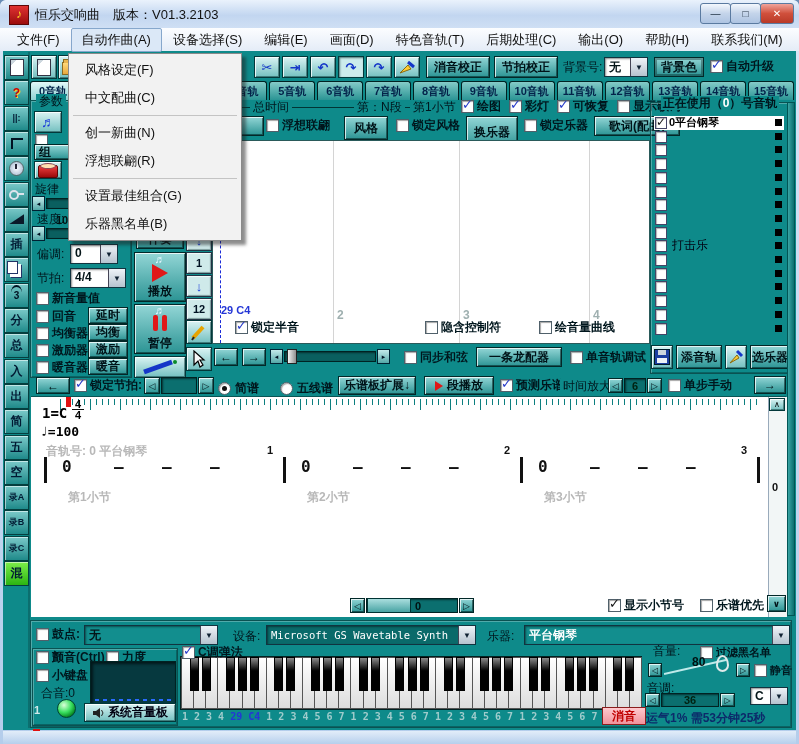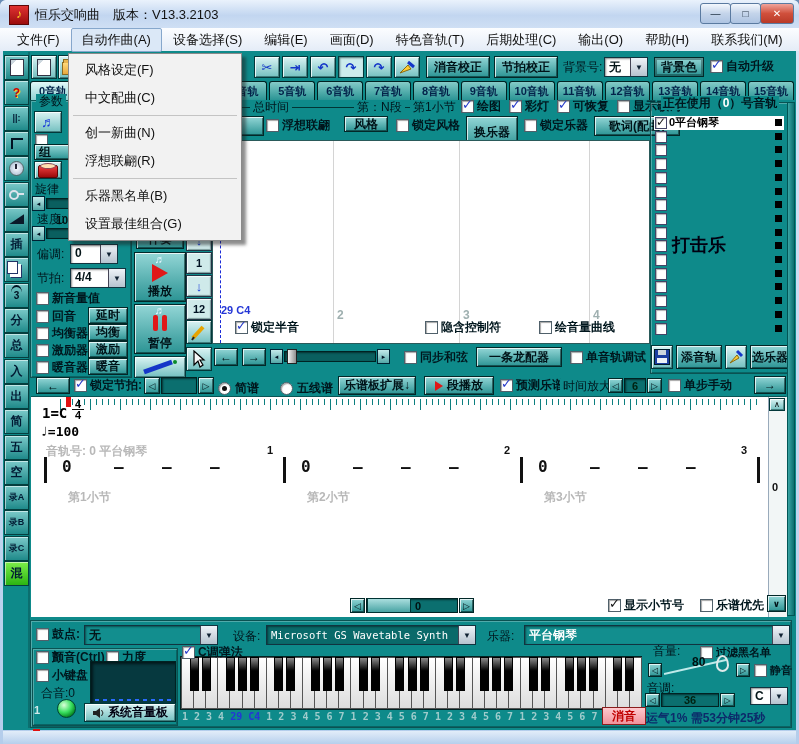--- a/index.html
+++ b/index.html
@@ -88,21 +88,21 @@
   .trip{position:relative;font-size:10px;font-weight:bold;color:#012}
   .trip::before{content:"";position:absolute;left:-3px;right:-3px;top:-5px;height:6px;border-top:2px solid #012;border-radius:50% 50% 0 0/100% 100% 0 0}
   
   #track-list{position:absolute;left:654px;top:116px;width:130px;height:220px}
   .trow{position:absolute;left:0;width:100%;height:13.7px}
   .trow .tbox{position:absolute;left:1px;top:1px;width:10px;height:10px;background:#fff;border:1px solid #446;box-shadow:inset 1px 1px 1px rgba(0,0,0,.3)}
   .trow.on .tbox::after{content:"✓";position:absolute;left:0;top:-3px;font-size:12px;font-weight:bold;color:#111}
   .trow .sq{position:absolute;right:2px;top:3px;width:7px;height:7px;background:#000}
   .trow.sel{background:#fff}
   .trow .tname{position:absolute;left:15px;top:0;font-size:11px;font-weight:bold;color:#000;line-height:13px;white-space:nowrap}
-  .trow .pname{position:absolute;left:18px;top:-1px;font-size:18px;font-weight:bold;color:#001;line-height:14px}
+  .trow .pname{position:absolute;left:18px;top:-1px;font-size:12px;font-weight:normal;color:#001;line-height:14px}
   
   #canvas{position:absolute;left:212px;top:140px;width:436px;height:202px;background:#fff;border:1px solid #2a5a5a}
   .gline{position:absolute;top:0;width:1px;height:100%;background:#d4d4d4}
   .bnum{position:absolute;font-size:12px;color:#9fb0b0;font-weight:bold}
   #score{position:absolute;left:31px;top:396px;width:755px;height:220px;background:#fff;border-top:1px solid #0a5555}
   .ruler{position:absolute;height:11px;
     background:repeating-linear-gradient(90deg,#0c7f7f 0 1px,transparent 1px 6px),repeating-linear-gradient(90deg,#0c7f7f 0 1px,transparent 1px 30px);
     background-size:100% 6px,100% 11px;background-repeat:no-repeat;background-position:0 0,0 0}
   .mbar{position:absolute;width:3px;height:26px;background:#111}
   .mzero,.mdash{position:absolute;font-size:16px;font-weight:bold;color:#111;font-family:"DejaVu Sans Mono","Liberation Mono",monospace}
@@ -144,21 +144,21 @@
 </head>
 <body>
 
 <div class="stage">
 
   <div class="client"></div>
   <div class="vline" style="left:28px;top:52px;width:2px;height:676px"></div>
 
   <div class="titlebar">
     <div class="appicon">♪</div>
-    <div class="apptitle">恒乐交响曲　版本：V13.3.2103</div>
+    <div class="apptitle">恒乐交响曲　版本：V01.3.2103</div>
     <div class="wbtn" style="left:700px;width:29px">—</div>
     <div class="wbtn" style="left:730px;width:29px">□</div>
     <div class="wbtn close" style="left:760px;width:32px">✕</div>
   </div>
 
   <div class="menubar" id="menu-items">
       <div class="mitem">文件(F)</div>
       <div class="mitem act">自动作曲(A)</div>
       <div class="mitem">设备选择(S)</div>
       <div class="mitem">编辑(E)</div>
@@ -319,21 +319,21 @@
         <i class="box"></i>
         <b>显示歌词</b>
       </span>
     </div>
 
   <div class="btn" style="left:206px;top:116px;width:58px;height:20px">(2)</div>
   <span class="chk" style="left:266px;top:119px">
       <i class="box"></i>
       <b>浮想联翩</b>
     </span>
-  <div class="btn" style="left:344px;top:116px;width:44px;height:16px">风格</div>
+  <div class="btn" style="left:344px;top:116px;width:44px;height:24px">风格</div>
   <span class="chk" style="left:396px;top:119px">
       <i class="box"></i>
       <b>锁定风格</b>
     </span>
   <div class="btn" style="left:466px;top:116px;width:52px;height:32px">换乐器</div>
   <span class="chk" style="left:524px;top:119px">
       <i class="box"></i>
       <b>锁定乐器</b>
     </span>
   <div class="btn" style="left:594px;top:116px;width:86px;height:20px">歌词(配曲)</div>
@@ -818,16 +818,16 @@
   <div class="redmark" style="left:33px;top:729px;width:7px;height:4px"></div>
   <div class="bstrip"></div>
 
   <div id="dd-menu">
       <div class="ditem">风格设定(F)</div>
       <div class="ditem">中文配曲(C)</div>
       <div class="msep"></div>
       <div class="ditem">创一新曲(N)</div>
       <div class="ditem">浮想联翩(R)</div>
       <div class="msep"></div>
+      <div class="ditem">设置最佳组合(G)</div>
       <div class="ditem">乐器黑名单(B)</div>
-      <div class="ditem">设置最佳组合(G)</div>
     </div>
 </div>
 
 </body></html>

